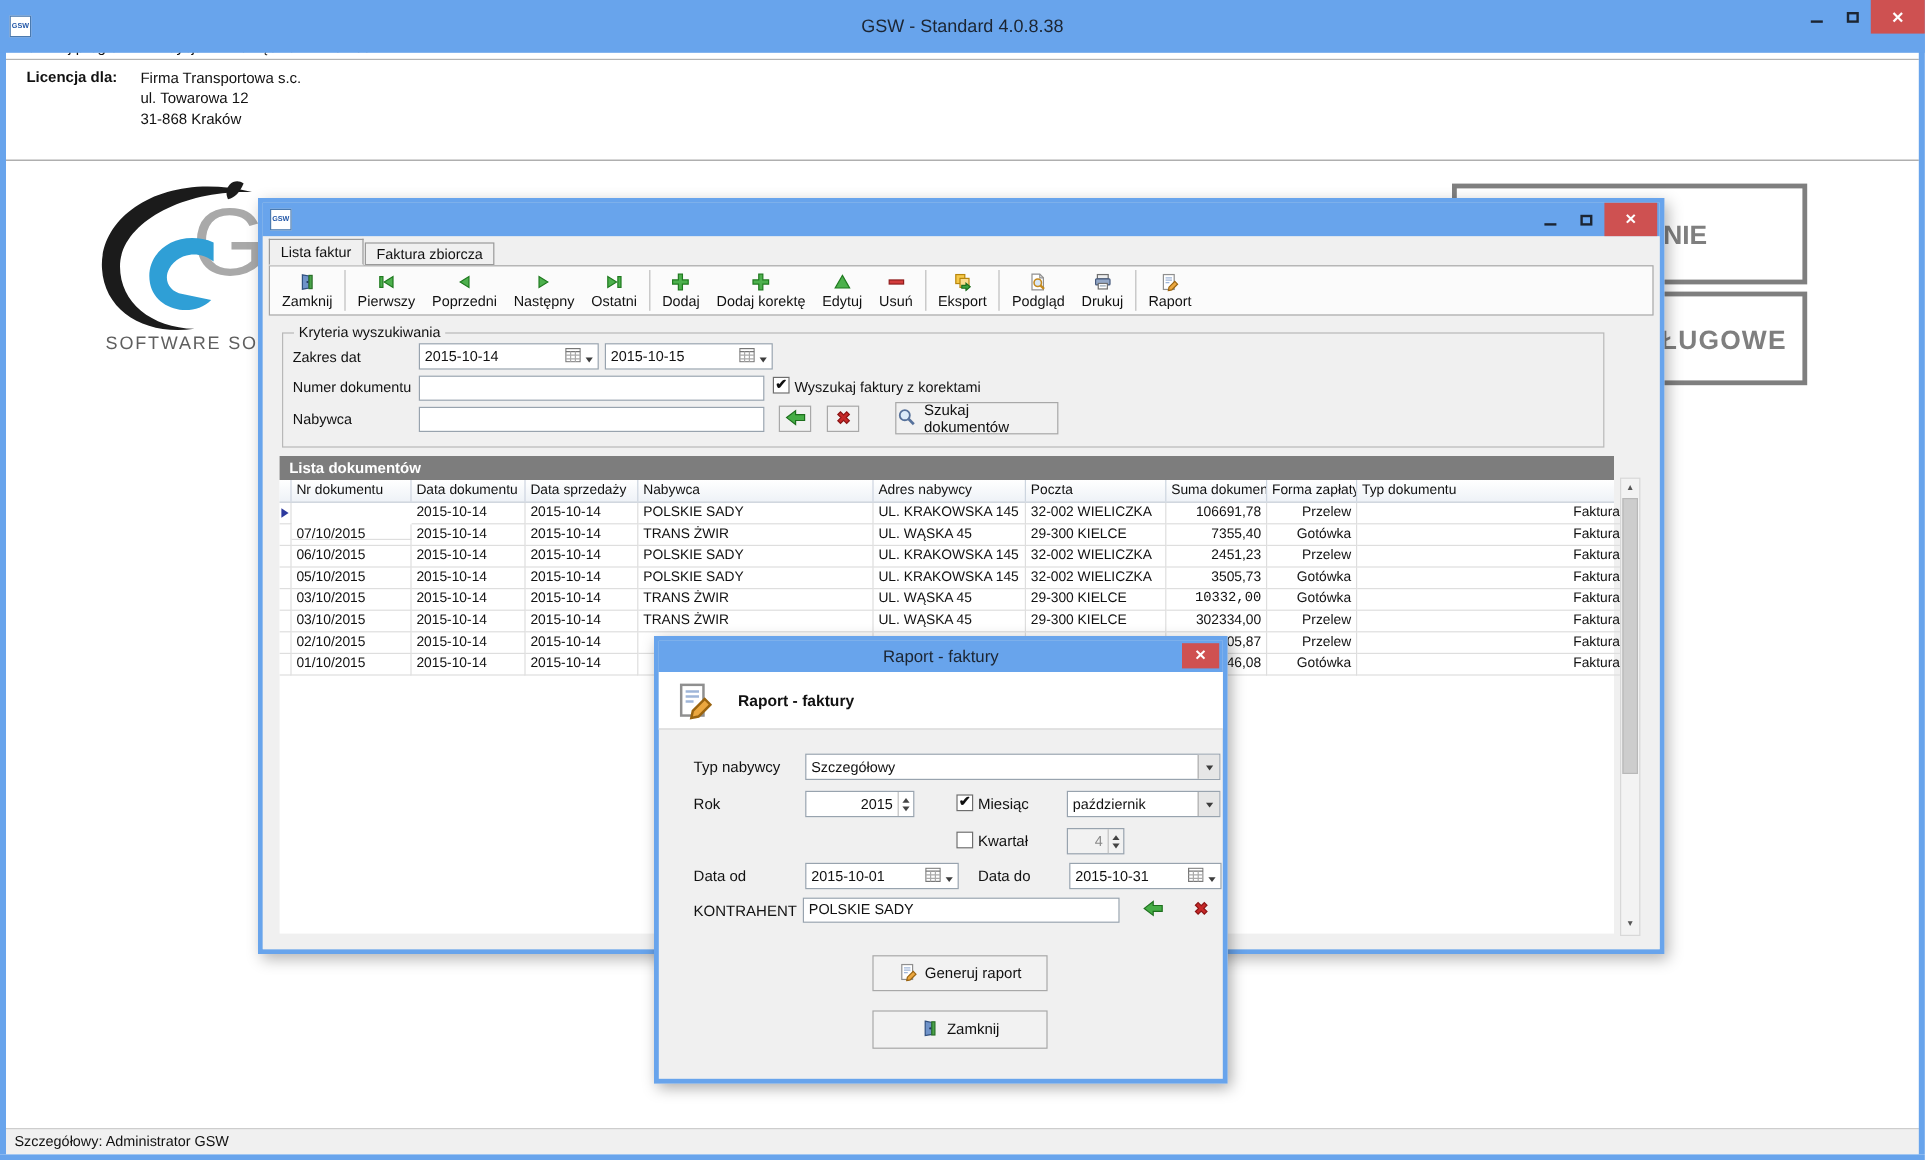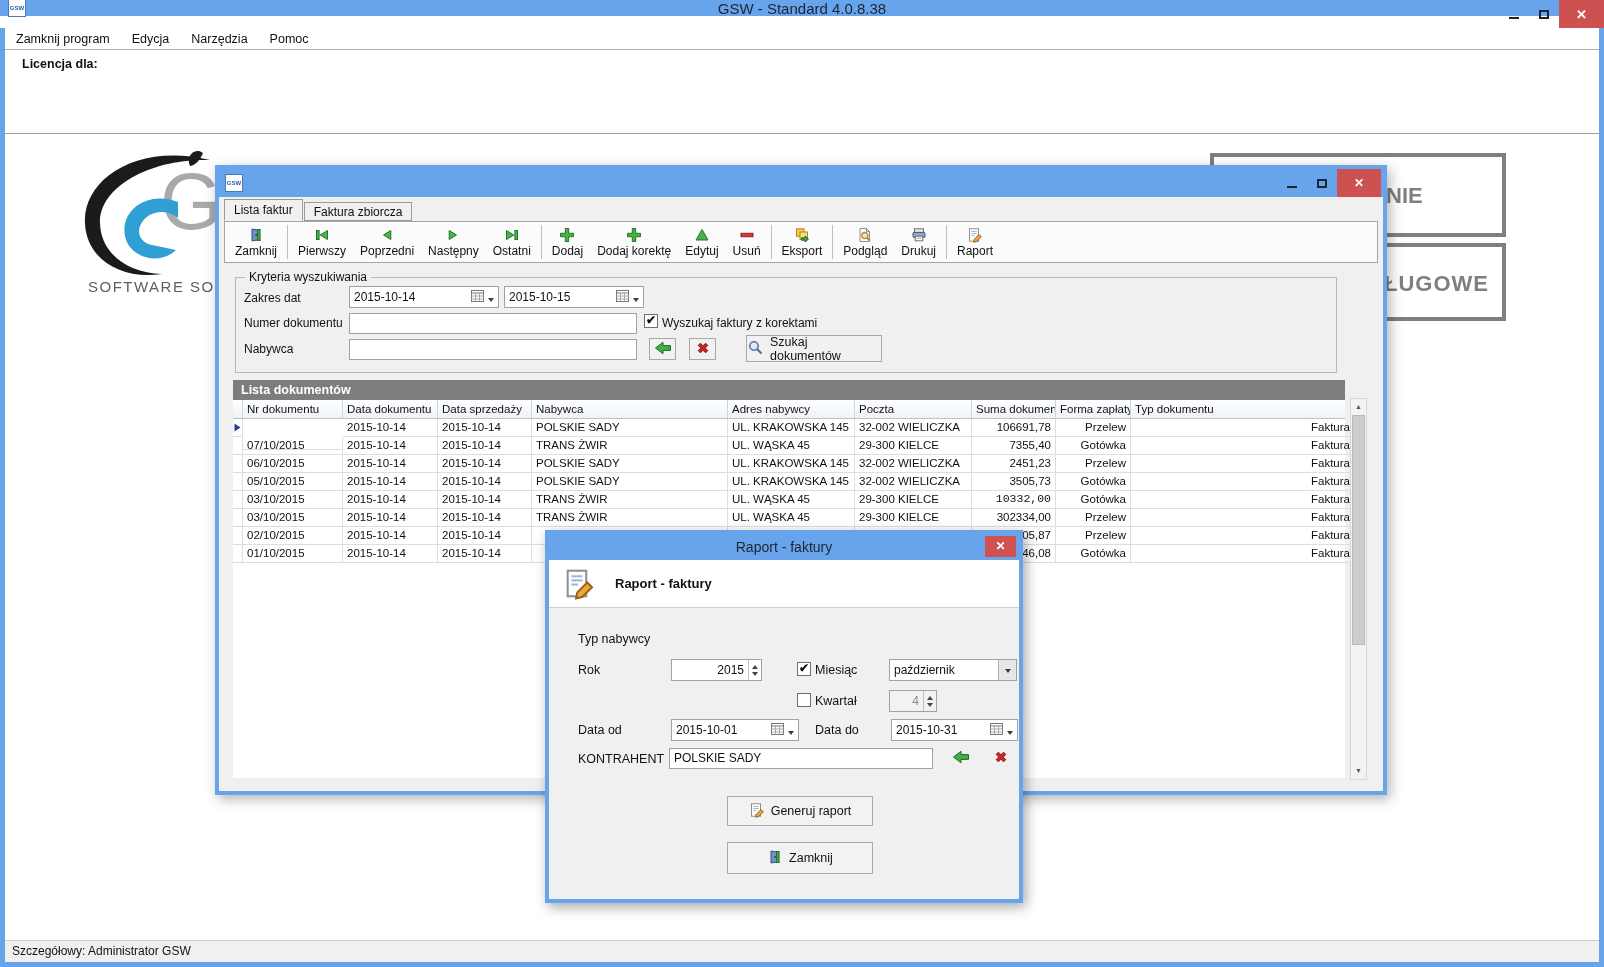--- a/index.html
+++ b/index.html
@@ -1,20 +1,20 @@
 <!DOCTYPE html>
 <html><head>
 <meta charset="utf-8">
 <style>
   *{margin:0;padding:0;box-sizing:border-box}
   html,body{width:1604px;height:967px}
   body{position:relative;font-family:"Liberation Sans",sans-serif;font-size:12px;color:#111;background:#fff;overflow:hidden}
 
   
-  .titlebar{position:absolute;left:0;top:0;width:1604px;height:16px;background:#68a4ec;display:flex;align-items:center;z-index:6}
+  .titlebar{position:absolute;left:0;top:0;width:1604px;height:44px;background:#68a4ec;display:flex;align-items:center;z-index:6}
   .gsw-ico{width:18px;height:18px;margin-left:8px;background:#fff;border:1px solid #4a7ab0;color:#2458a8;font-size:6px;font-weight:bold;display:flex;align-items:center;justify-content:center;flex:none}
   .tb-title{position:absolute;left:0;right:0;text-align:center;font-size:15px;color:#1c2532}
   .wc{position:absolute;right:0;top:0;height:28px;display:flex;align-items:center}
   .wc-btn{width:30px;height:28px;display:flex;align-items:center;justify-content:center;color:#1c2532;font-size:13px}
   .wc-max i{display:block;width:10px;height:9px;border:2px solid #1c2532}
   .wc-min i{display:block;width:10px;height:2px;background:#1c2532;margin-top:7px}
   .wc-close{width:45px;height:28px;background:#ce5151;color:#fff;display:flex;align-items:center;justify-content:center;font-weight:bold;font-size:13px}
   .edge{position:absolute;background:#68a4ec;z-index:5}
   .edge-l{left:0;top:28px;width:5px;height:934px}
   .edge-r{left:1599px;top:28px;width:5px;height:934px}
@@ -139,20 +139,25 @@
 
 <div class="menubar" id="menubar">
     <span class="mi">Zamknij program</span>
     <span class="mi">Edycja</span>
     <span class="mi">Narzędzia</span>
     <span class="mi">Pomoc</span>
   </div>
 
 <div class="license">
   <div class="lic-label">Licencja dla:</div>
+  <div class="lic-lines" id="licLines">
+      <div>Firma Transportowa s.c.</div>
+      <div>ul. Towarowa 12</div>
+      <div>31-868  Kraków</div>
+    </div>
 </div>
 
 <div class="content">
   <div class="logo">
     <div class="logo-letters">GS</div>
     <svg width="200" height="140" viewBox="0 0 200 140">
       <path d="M140 10 C66 -8 12 30 15 74 C17 110 52 130 92 124 C56 123 30 102 30 72 C30 36 82 8 140 10 Z" fill="#1b1b1b"></path>
       <path d="M120 16 C115 5 126 -3 133 3 C130 10 126 15 120 16 Z" fill="#1b1b1b"></path>
       <path d="M108 52 C78 40 50 60 55 86 C59 108 90 116 106 100 L82 95 C71 93 66 83 71 74 C78 61 96 58 108 68 Z" fill="#2f9fd6"></path>
     </svg>
@@ -500,20 +505,26 @@
           <rect x="2.5" y="1.8" width="9" height="12.4" fill="#fff" stroke="#8f8f8f"></rect>
           <line x1="4.3" y1="4.5" x2="9.7" y2="4.5" stroke="#9fb6d9"></line>
           <line x1="4.3" y1="6.5" x2="9.7" y2="6.5" stroke="#9fb6d9"></line>
           <line x1="4.3" y1="8.5" x2="7.5" y2="8.5" stroke="#9fb6d9"></line>
           <path d="M7.2 12.3 l4.8 -4.8 2.3 2.3 -4.8 4.8 -2.9 0.6 Z" fill="#eba73f" stroke="#9a6410"></path>
         </svg></span>
     <span class="dlg-htitle">Raport - faktury</span>
   </div>
   <div class="dlg-body">
     <span class="d-lbl" style="left:29px;top:24px">Typ nabywcy</span>
+    <div class="combo" style="left:122px;top:20px;width:346px">
+      <span class="combo-val">Szczegółowy</span>
+      <span class="combo-btn">
+          <i class="tri"></i>
+        </span>
+    </div>
 
     <span class="d-lbl" style="left:29px;top:55px">Rok</span>
     <div class="spin" style="left:122px;top:51px;width:91px">
       <span class="spin-val">2015</span>
       <span class="spin-btns">
           <i class="sarr-u"></i>
           <i class="sarr-d"></i>
         </span>
     </div>
     <div class="chk checked" id="chkMonth" style="left:248px;top:54px"></div>

